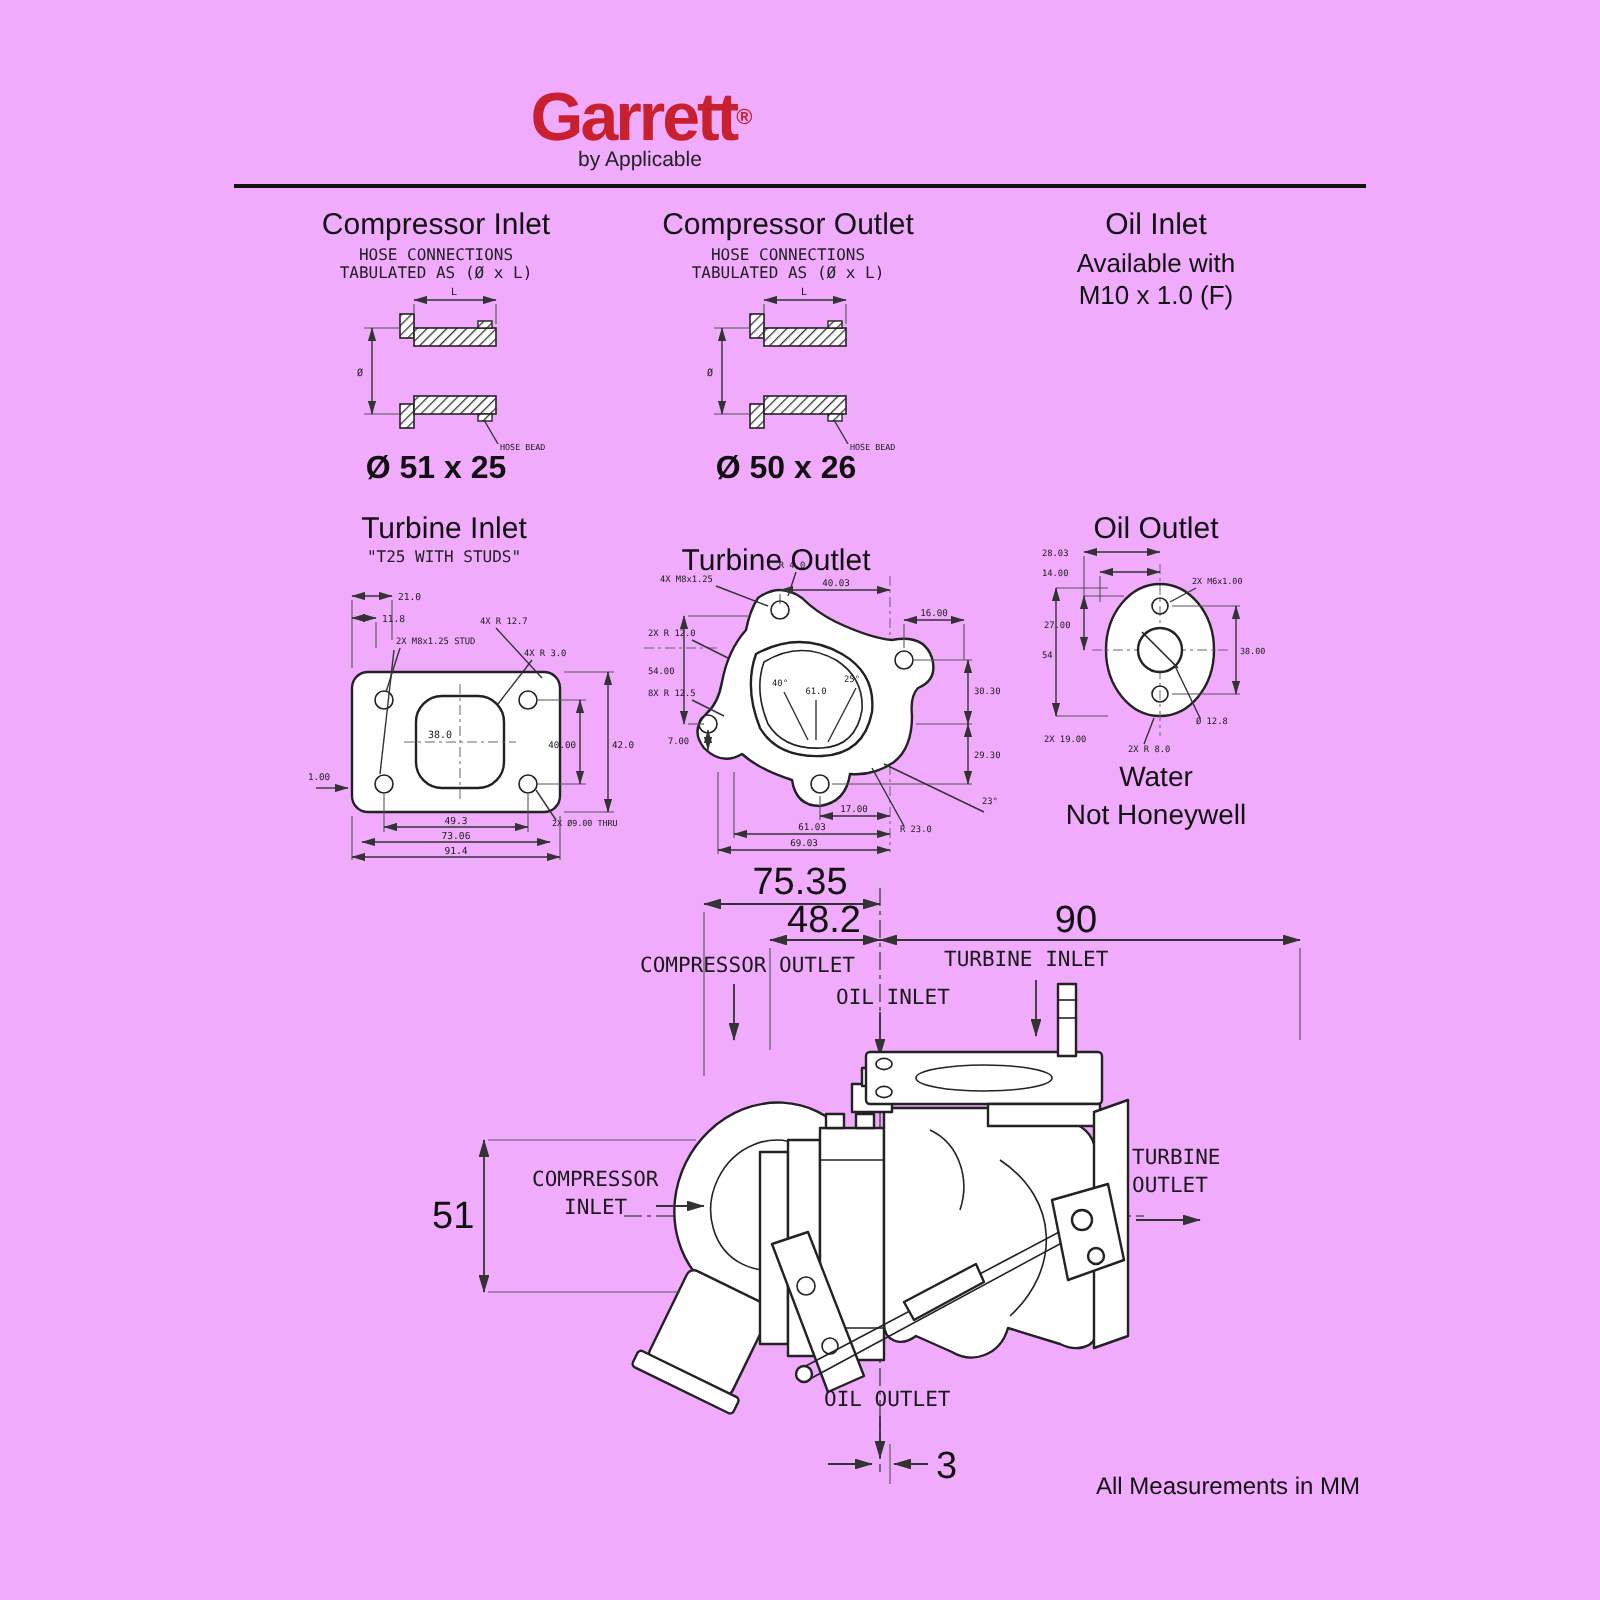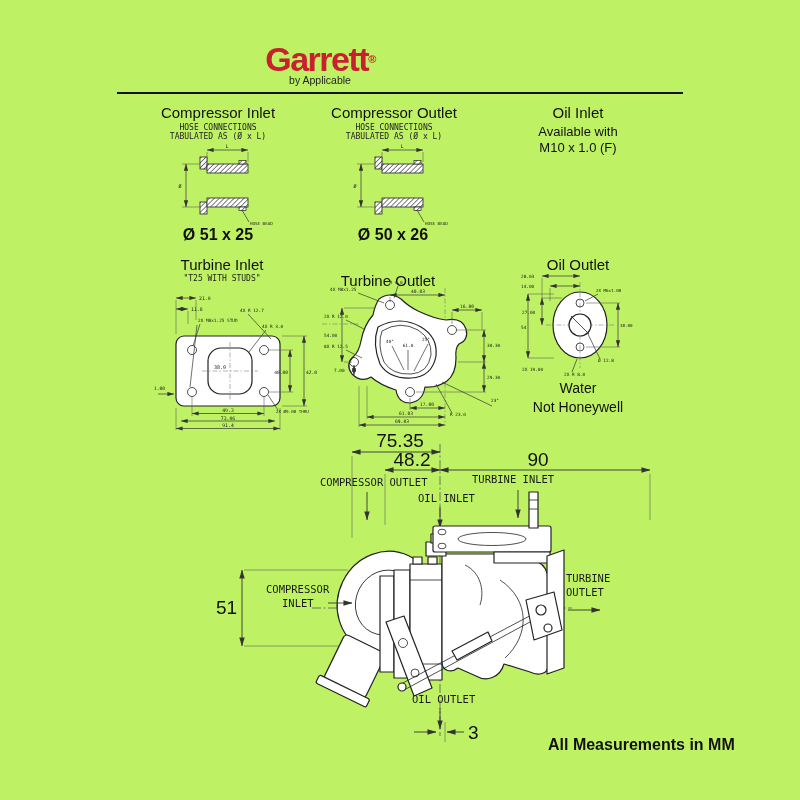--- a/index.html
+++ b/index.html
@@ -1,25 +1,25 @@
 <!DOCTYPE html>
 <html><head>
 <meta charset="utf-8">
 <style>
   html,body{margin:0;padding:0;background:#e8e8e8;}
-  #canvas{position:relative;width:800px;height:800px;background:#bef264;overflow:hidden;
+  #canvas{position:relative;width:800px;height:800px;background:#f0abfc;overflow:hidden;
           font-family:"Liberation Sans",sans-serif;color:#111;}
   .abs{position:absolute;}
   .ctr{text-align:center;}
   .title{font-size:15px;color:#111;}
   .subtle{font-family:"DejaVu Sans Mono",monospace;font-size:8px;line-height:9px;color:#222;letter-spacing:0;}
   .plain13{font-size:13px;color:#111;}
   .plain14{font-size:14px;color:#111;}
   .size-lbl{font-size:16px;font-weight:600;color:#111;}
-  .footer{font-size:16px;font-weight:700;color:#111;}
+  .footer{font-size:12px;font-weight:400;color:#111;}
   #logo{width:160px;text-align:center;}
   #logo .g{font-size:34px;font-weight:bold;color:#c8202f;letter-spacing:-1.5px;line-height:34px;}
   #logo .reg{font-size:11px;color:#c8202f;vertical-align:top;}
   #logo .tag{font-size:10.5px;color:#222;margin-top:-2px;}
   .rule{background:#141414;height:2px;}
   svg{position:absolute;overflow:visible;}
   .part{fill:#fff;stroke:#222;stroke-width:1.2;stroke-linejoin:round;}
   .pthin{fill:none;stroke:#222;stroke-width:0.8;}
   .dim{stroke:#333;stroke-width:0.7;fill:none;}
   .dimm{stroke:#333;stroke-width:0.9;fill:none;}

